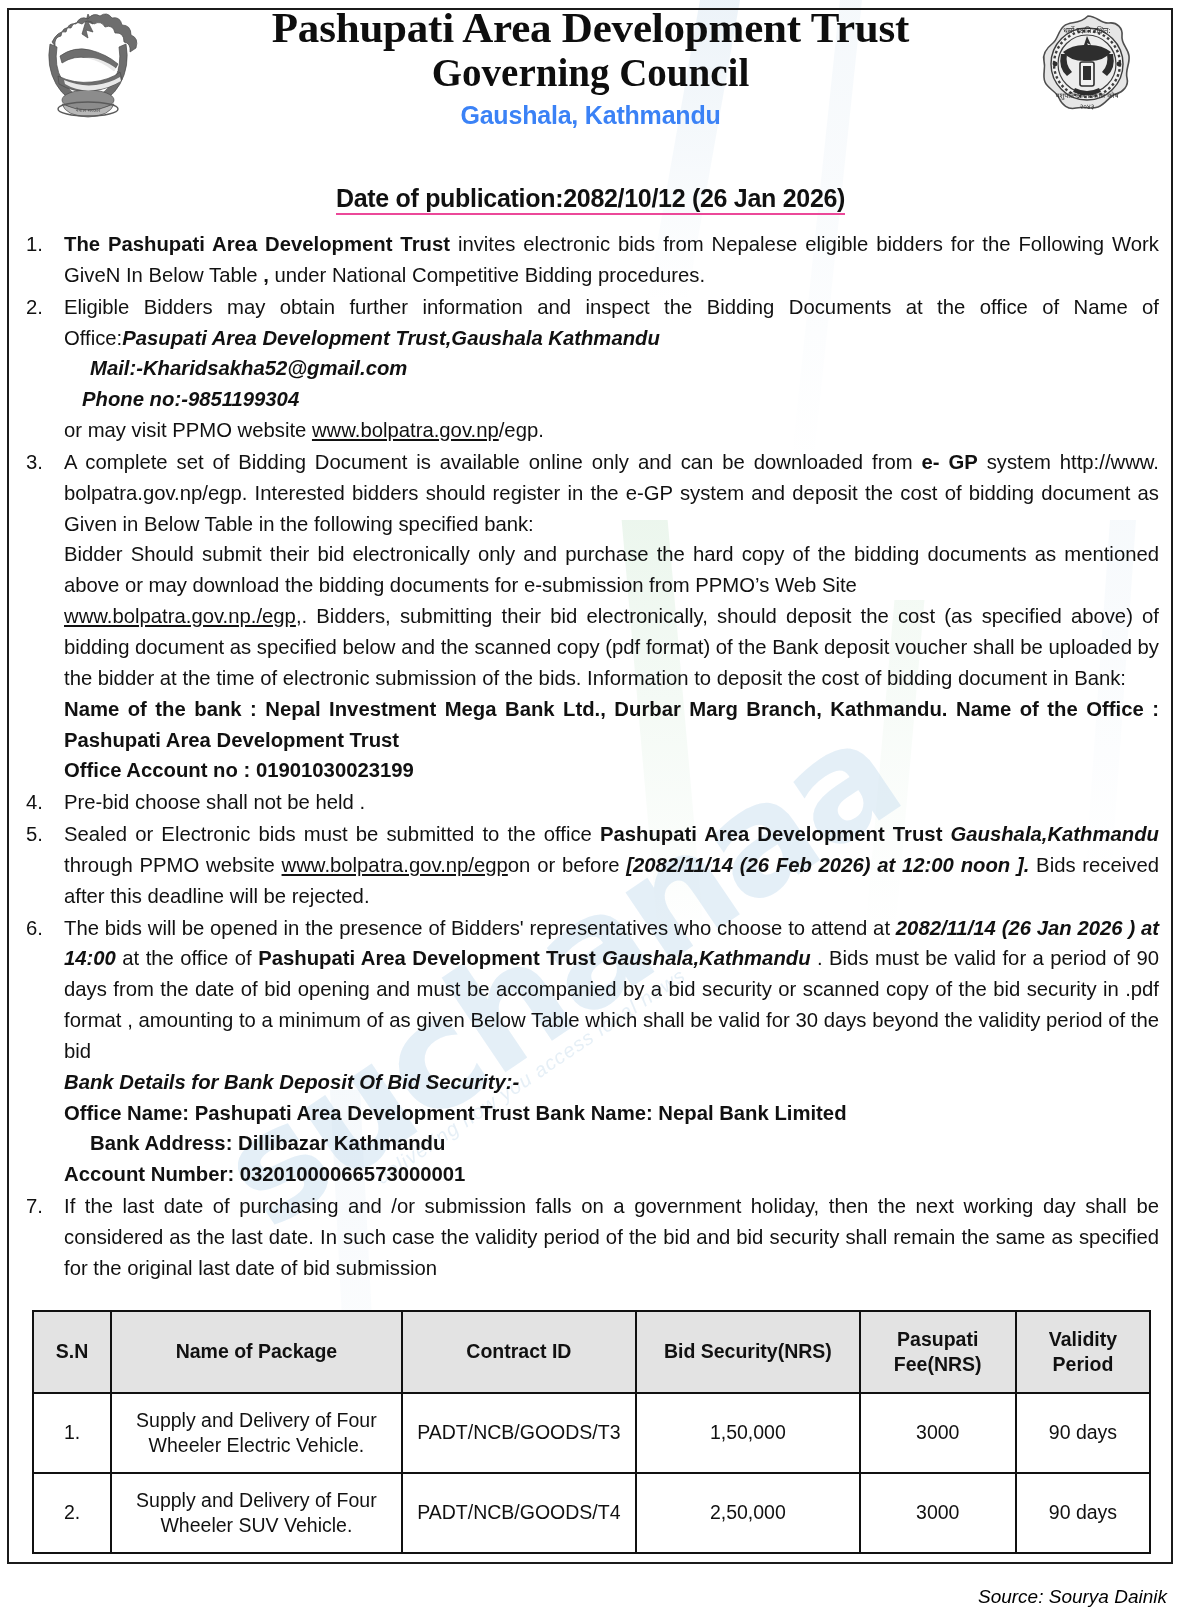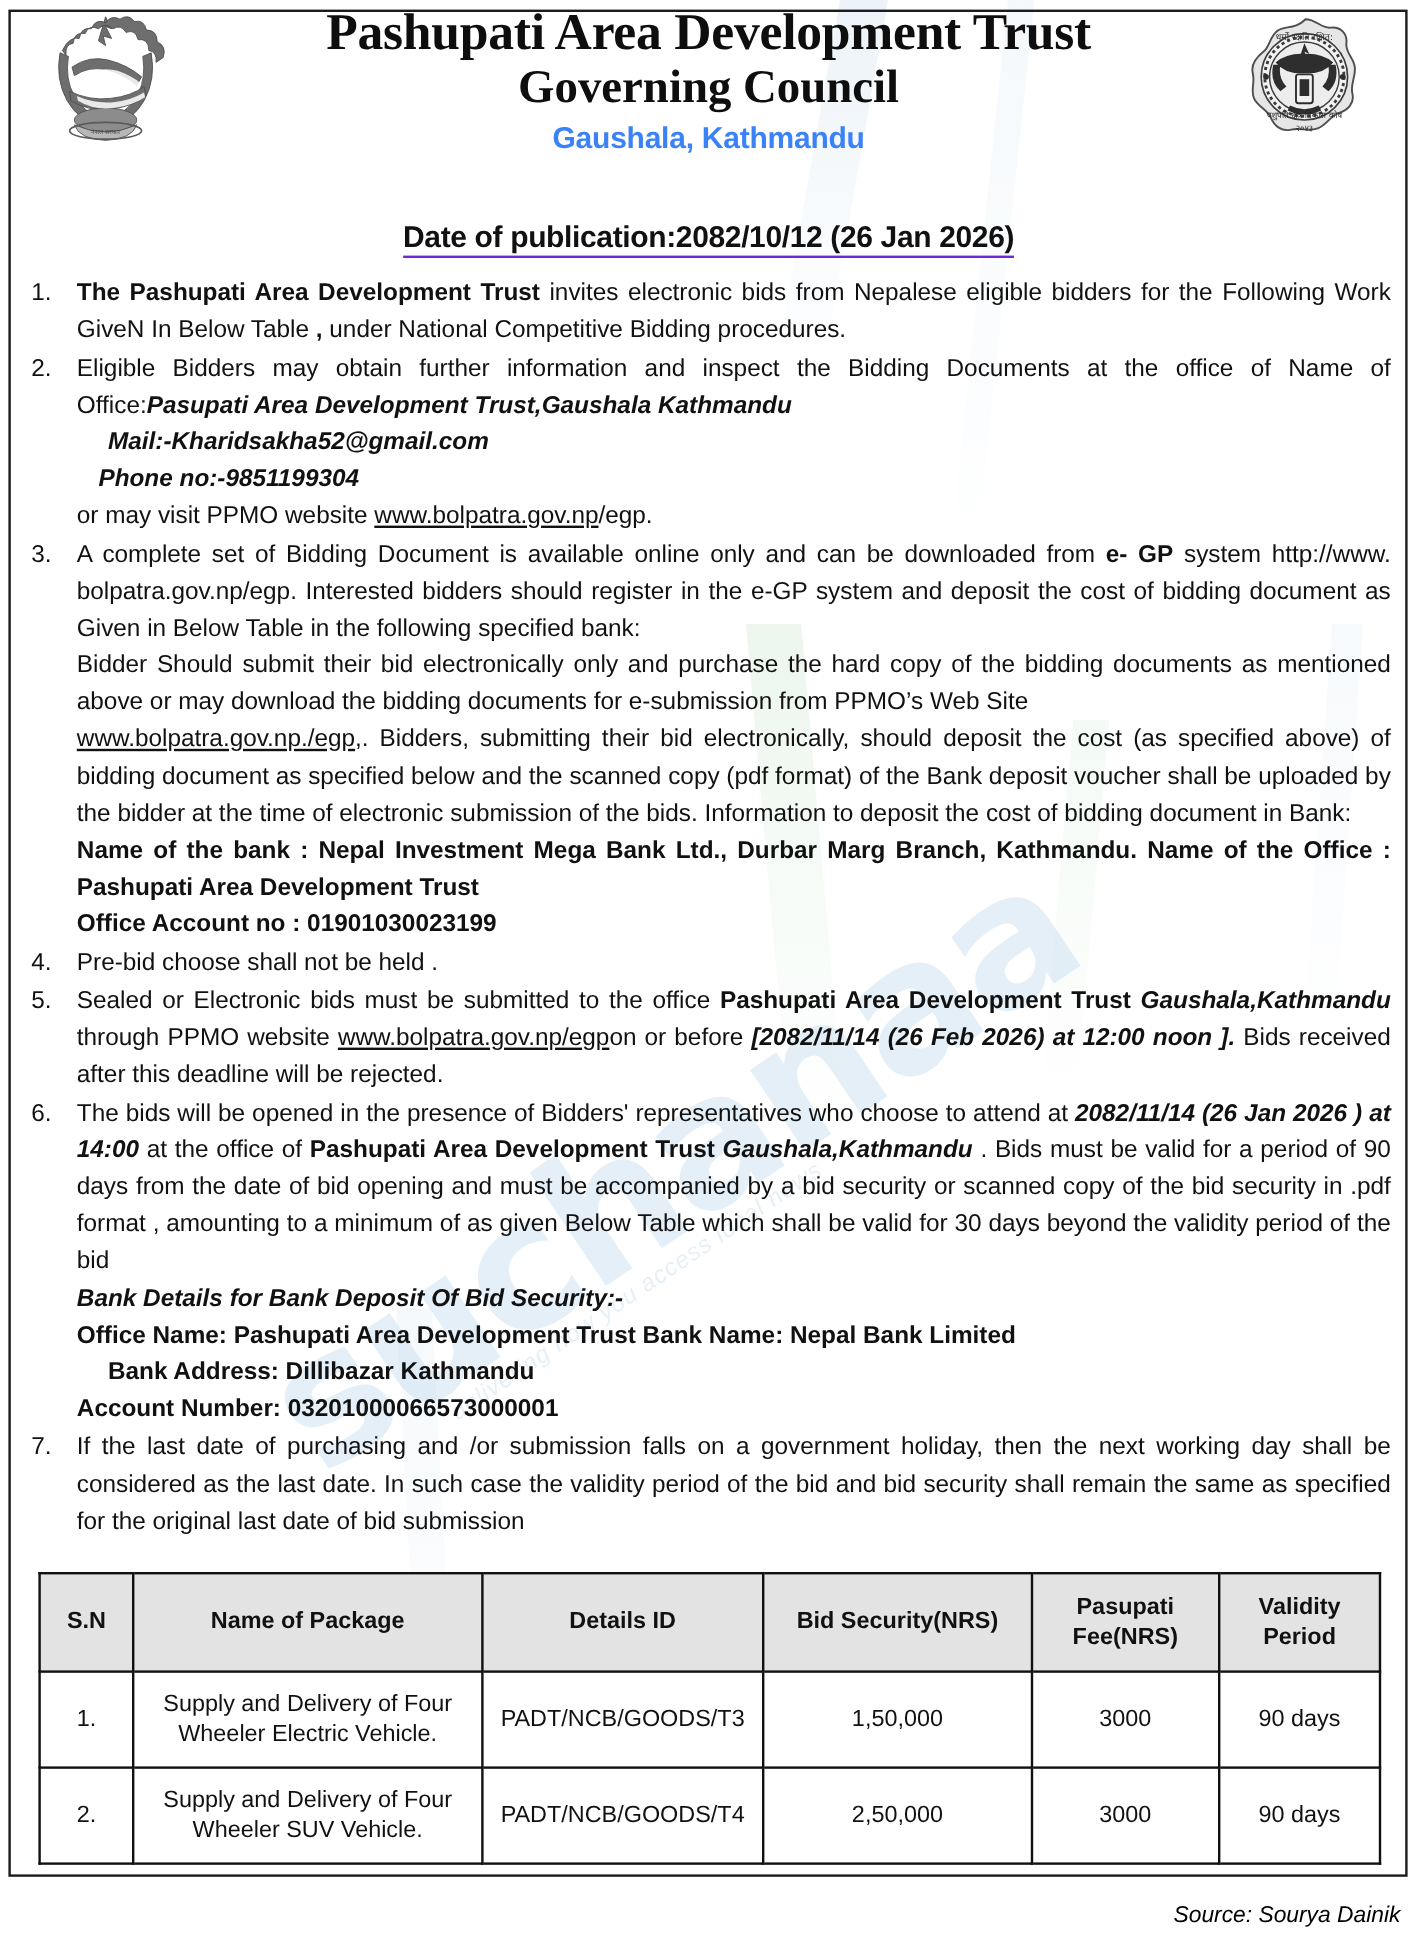--- a/index.html
+++ b/index.html
@@ -118,21 +118,21 @@
     letter-spacing:.4px;
   }
   .pubdate{
     text-align:center;
     font-family:"Liberation Sans", sans-serif;
     font-weight:700;
     font-size:25px;
     margin-top:12px;
     letter-spacing:-.3px;
   }
-  .pubdate span{ border-bottom:2px solid #6d28d9; padding-bottom:1px; }
+  .pubdate span{ border-bottom:2px solid #ec4899; padding-bottom:1px; }
 
   
   ol.clauses{
     list-style:none;
     margin:16px 0 0 0;
     padding:0;
     font-size:20.3px;
     line-height:1.52;
     text-align:justify;
   }
@@ -298,21 +298,21 @@
             <col class="col-pkg">
             <col class="col-cid">
           <col class="col-bid">
             <col class="col-fee">
             <col class="col-val">
         </colgroup>
         <thead>
           <tr>
             <th>S.N</th>
             <th>Name of Package</th>
-            <th>Details ID</th>
+            <th>Contract ID</th>
             <th>Bid Security(NRS)</th>
             <th>Pasupati Fee(NRS)</th>
             <th>Validity Period</th>
           </tr>
         </thead>
         <tbody id="pkg-body">
             <tr>
               <td>1.</td>
               <td>Supply and Delivery of Four Wheeler Electric Vehicle.</td>
               <td>PADT/NCB/GOODS/T3</td>

